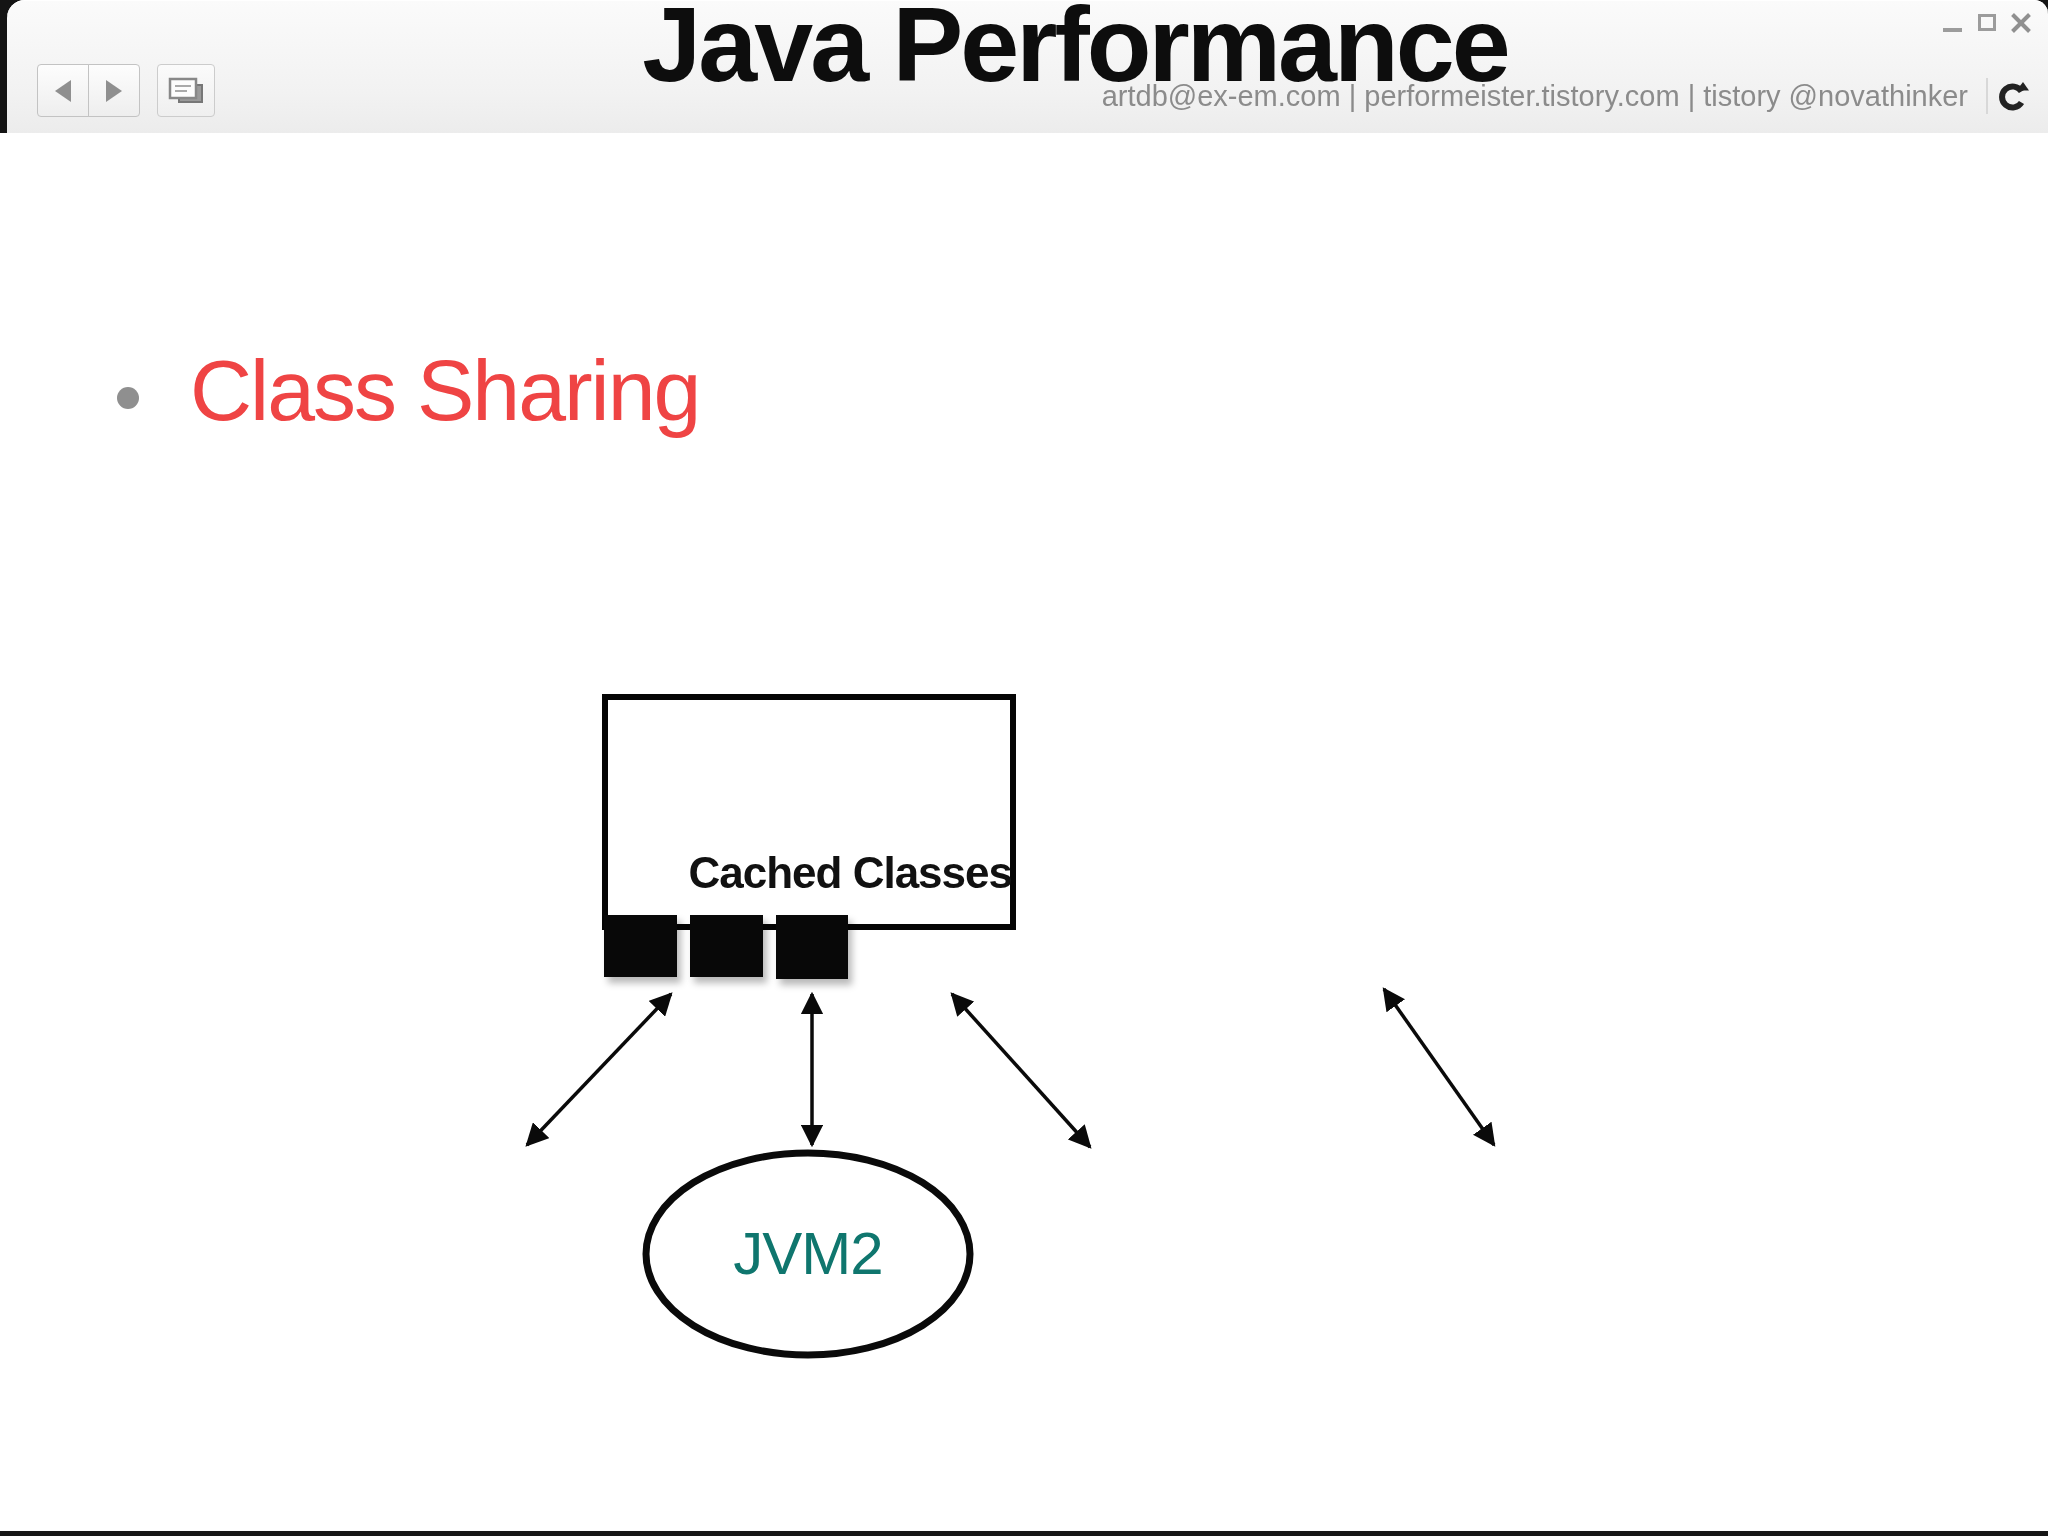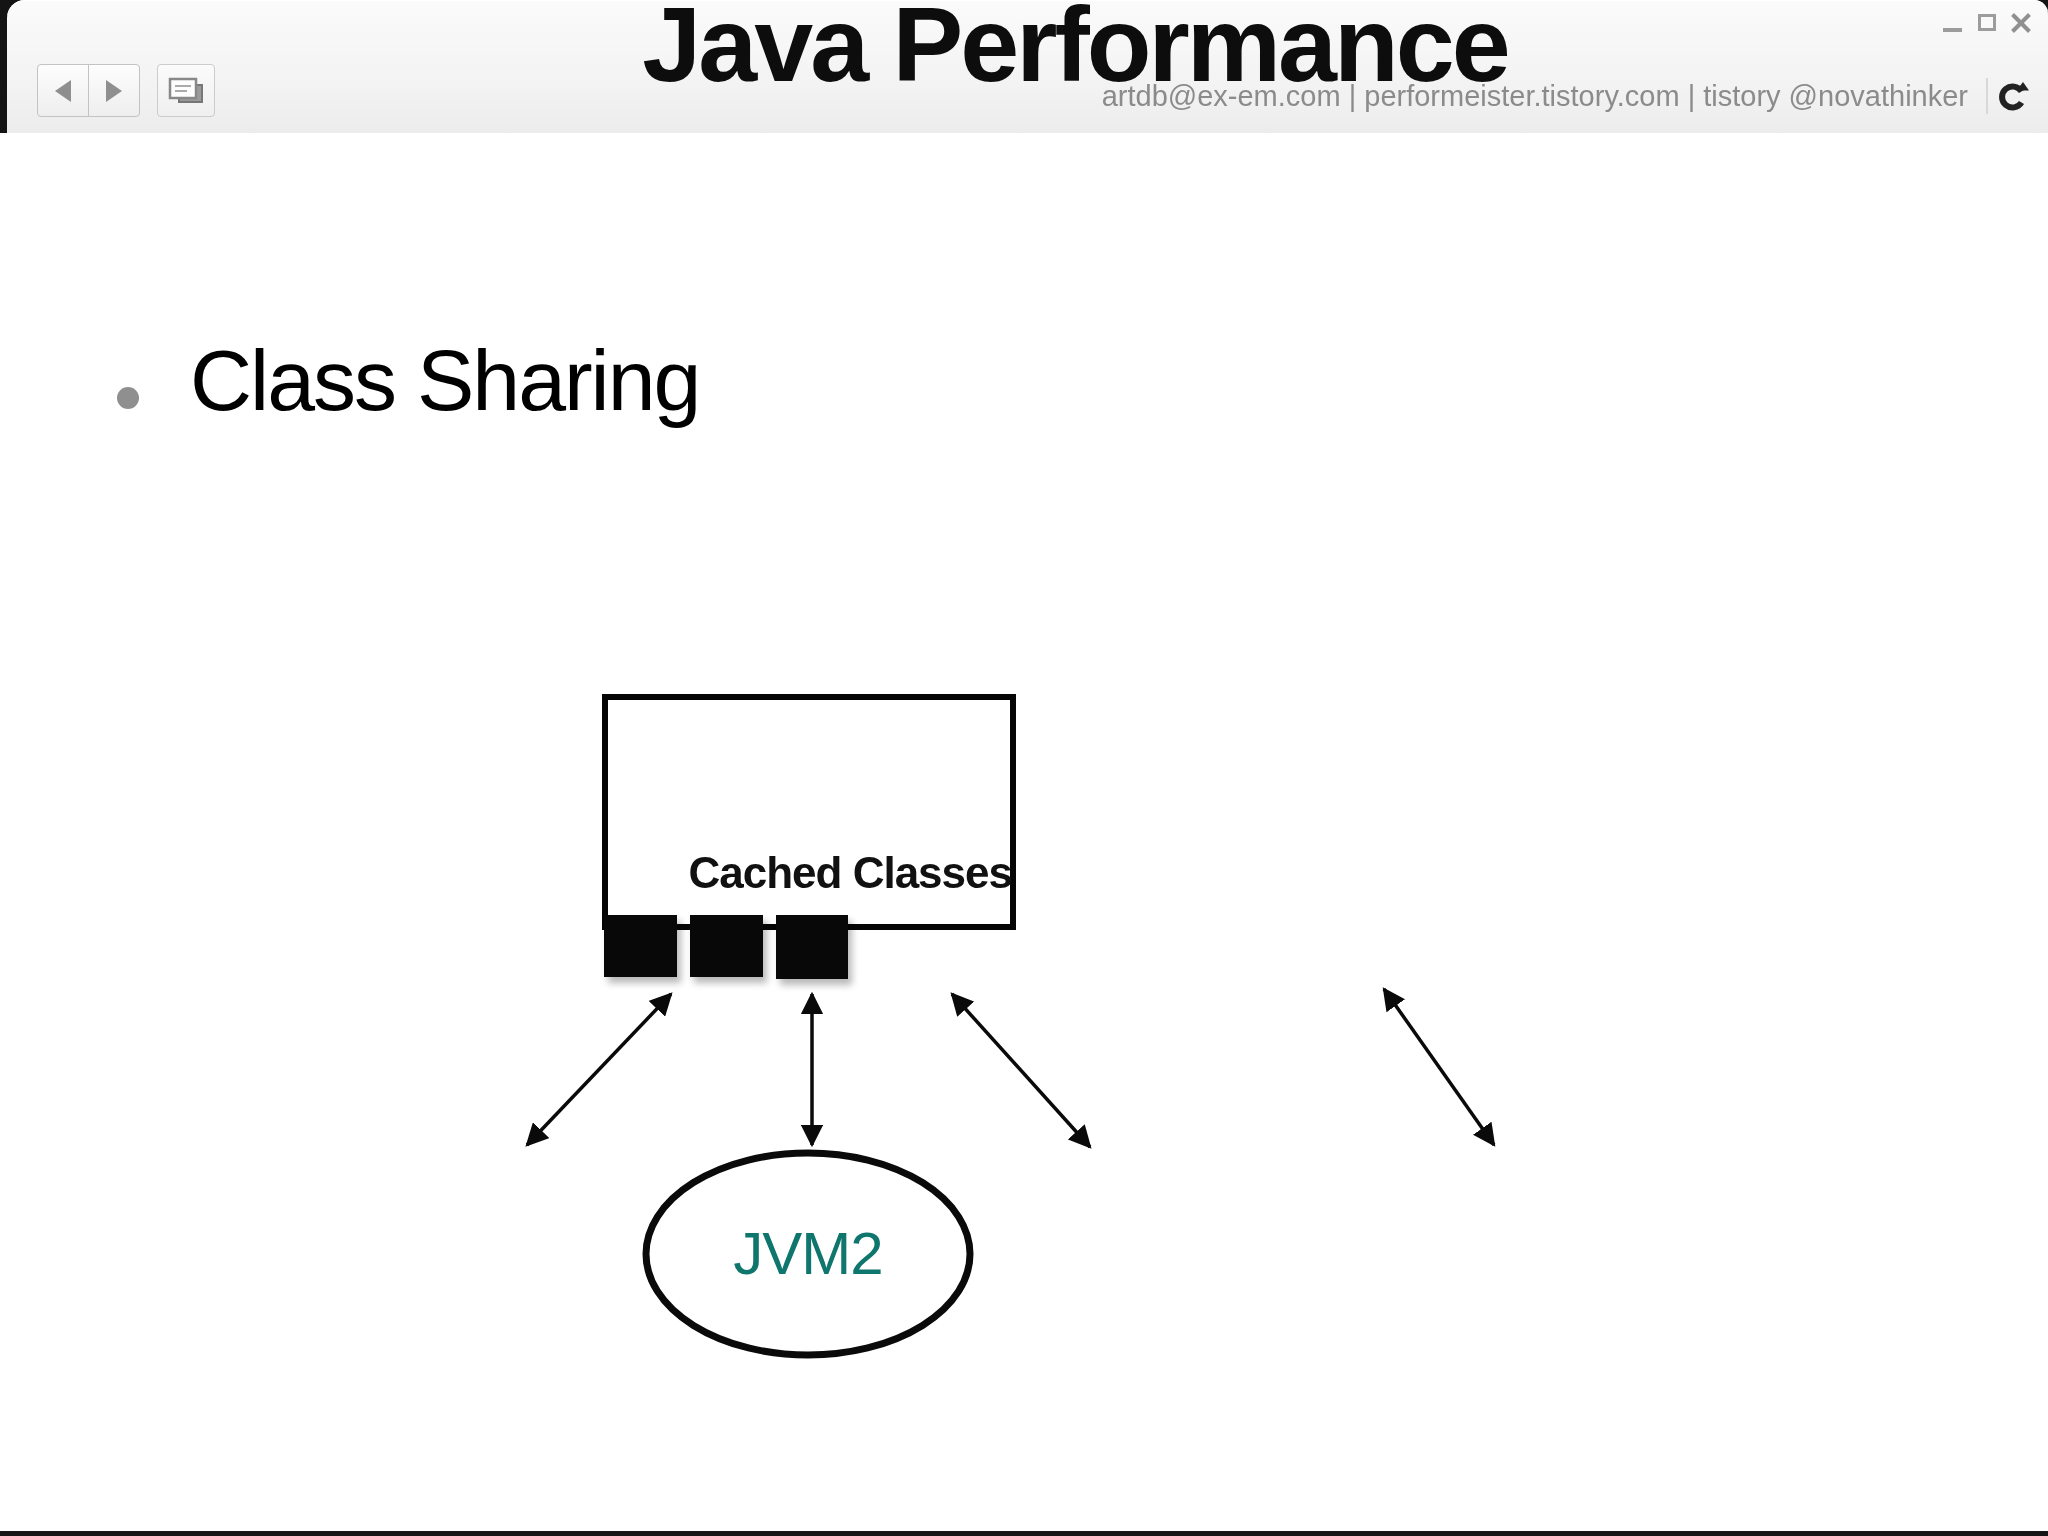--- a/index.html
+++ b/index.html
@@ -55,22 +55,22 @@
   .glyph-close-b { transform:rotate(-45deg); }
 
   .subtitle-divider { position:absolute; top:78px; right:60px; width:2px; height:36px; background:#d8d8d8; }
   .refresh-btn { position:absolute; top:80px; right:18px; width:34px; height:34px; }
 
   
   .slide { position:absolute; top:133px; left:0; width:2048px; height:1403px; background:#ffffff; }
 
   .bullet-dot { position:absolute; left:117px; top:254px; width:22px; height:22px; border-radius:50%; background:#8f8f8f; }
   .bullet-text {
-    position:absolute; left:190px; top:198px;
-    font-size:86px; color:#000000; letter-spacing:-2px; white-space:nowrap;
+    position:absolute; left:190px; top:208px;
+    font-size:86px; color:#ef4444; letter-spacing:-2px; white-space:nowrap;
   }
 
   .cached-box {
     position:absolute; left:602px; top:561px; width:414px; height:236px;
     border:6px solid #050505; background:#ffffff;
   }
   .cached-label {
     position:absolute; right:-2px; top:148px;
     font-size:44px; font-weight:700; color:#111111; letter-spacing:-1px; white-space:nowrap;
   }

